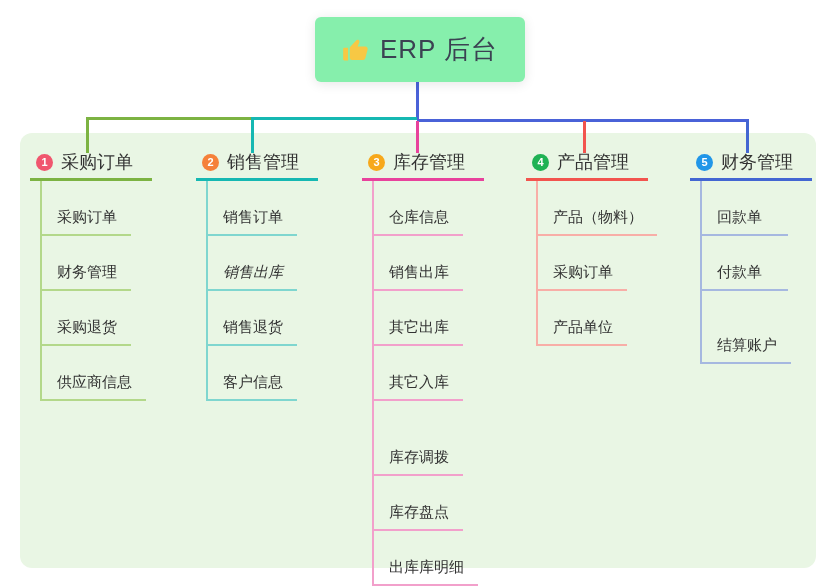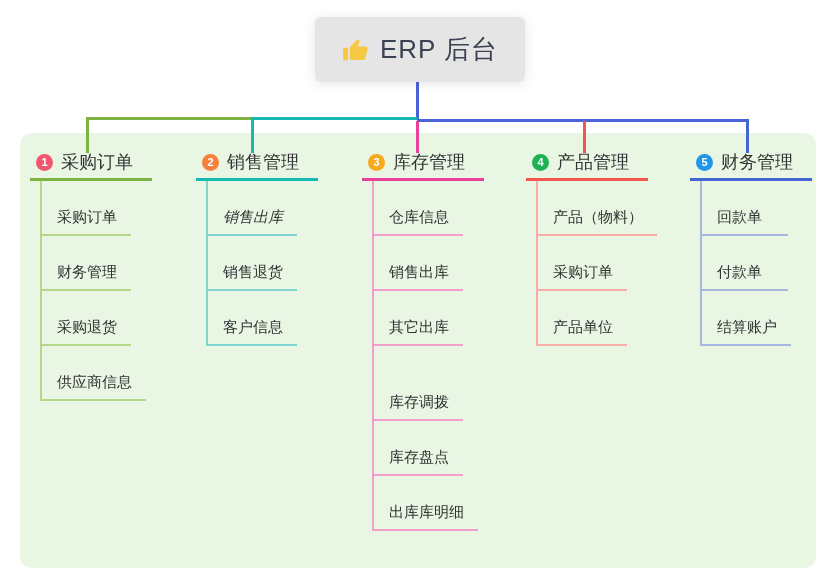--- a/index.html
+++ b/index.html
@@ -8,21 +8,21 @@
     background:#ffffff;
     font-family:"Liberation Sans","DejaVu Sans",sans-serif;
     color:#333;
   }
   .panel{
     position:absolute;left:20px;top:133px;width:796px;height:435px;
     background:#e9f6e4;border-radius:12px;
   }
   .root-card{
     position:absolute;left:315px;top:17px;width:210px;height:65px;
-    background:#e5e5e5;border-radius:6px;
+    background:#86efac;border-radius:6px;
     box-shadow:0 2px 12px rgba(0,0,0,0.10);
     display:flex;align-items:center;justify-content:center;gap:10px;
     z-index:3;
   }
   .root-title{font-size:26px;font-weight:500;color:#3b4252;letter-spacing:1px;}
   .thumb svg{display:block;}
   .line{position:absolute;z-index:1;}
   .branch{position:absolute;top:148px;z-index:2;}
   .branch-label{
     width:116px;height:28px;border-bottom:3px solid #999;
@@ -79,35 +79,37 @@
     <div class="child" style="border-bottom-color: rgb(179, 216, 138);">供应商信息</div>
   </div>
 </div>
 
 <div class="branch" style="left:196px;">
   <div class="branch-label" style="border-bottom-color: rgb(22, 184, 178);">
     <span class="badge" style="background-color: rgb(245, 129, 58);">2</span>
     <span class="branch-title">销售管理</span>
   </div>
   <div class="children" style="border-left-color: rgb(127, 214, 207);">
+    <div class="child" style="border-bottom-color: rgb(127, 214, 207);">销售订单</div>
     <div class="child" style="border-bottom-color: rgb(127, 214, 207); font-style: italic;">销售出库</div>
     <div class="child" style="border-bottom-color: rgb(127, 214, 207);">销售退货</div>
     <div class="child" style="border-bottom-color: rgb(127, 214, 207);">客户信息</div>
   </div>
 </div>
 
 <div class="branch" style="left:362px;">
   <div class="branch-label" style="border-bottom-color: rgb(232, 66, 156);">
     <span class="badge" style="background-color: rgb(247, 168, 27);">3</span>
     <span class="branch-title">库存管理</span>
   </div>
   <div class="children" style="border-left-color: rgb(242, 160, 203);">
     <div class="child" style="border-bottom-color: rgb(242, 160, 203);">仓库信息</div>
     <div class="child" style="border-bottom-color: rgb(242, 160, 203);">销售出库</div>
     <div class="child" style="border-bottom-color: rgb(242, 160, 203);">其它出库</div>
+    <div class="child" style="border-bottom-color: rgb(242, 160, 203);">其它入库</div>
     <div class="child" style="border-bottom-color: rgb(242, 160, 203); margin-top: 20px;">库存调拨</div>
     <div class="child" style="border-bottom-color: rgb(242, 160, 203);">库存盘点</div>
     <div class="child" style="border-bottom-color: rgb(242, 160, 203);">出库库明细</div>
   </div>
 </div>
 
 <div class="branch" style="left:526px;">
   <div class="branch-label" style="border-bottom-color: rgb(242, 84, 78);">
     <span class="badge" style="background-color: rgb(31, 178, 84);">4</span>
     <span class="branch-title">产品管理</span>
@@ -120,15 +122,15 @@
 </div>
 
 <div class="branch" style="left:690px;">
   <div class="branch-label" style="border-bottom-color: rgb(67, 102, 210);">
     <span class="badge" style="background-color: rgb(33, 150, 232);">5</span>
     <span class="branch-title">财务管理</span>
   </div>
   <div class="children" style="border-left-color: rgb(166, 184, 224); text-align: center;">
     <div class="child" style="border-bottom-color: rgb(166, 184, 224);">回款单</div>
     <div class="child" style="border-bottom-color: rgb(166, 184, 224);">付款单</div>
-    <div class="child" style="border-bottom-color: rgb(166, 184, 224);">结算账户</div>
+    <div class="child" style="border-bottom-color: rgb(166, 184, 224); margin-top: 18px;">结算账户</div>
   </div>
 </div>
 
 </body></html>

